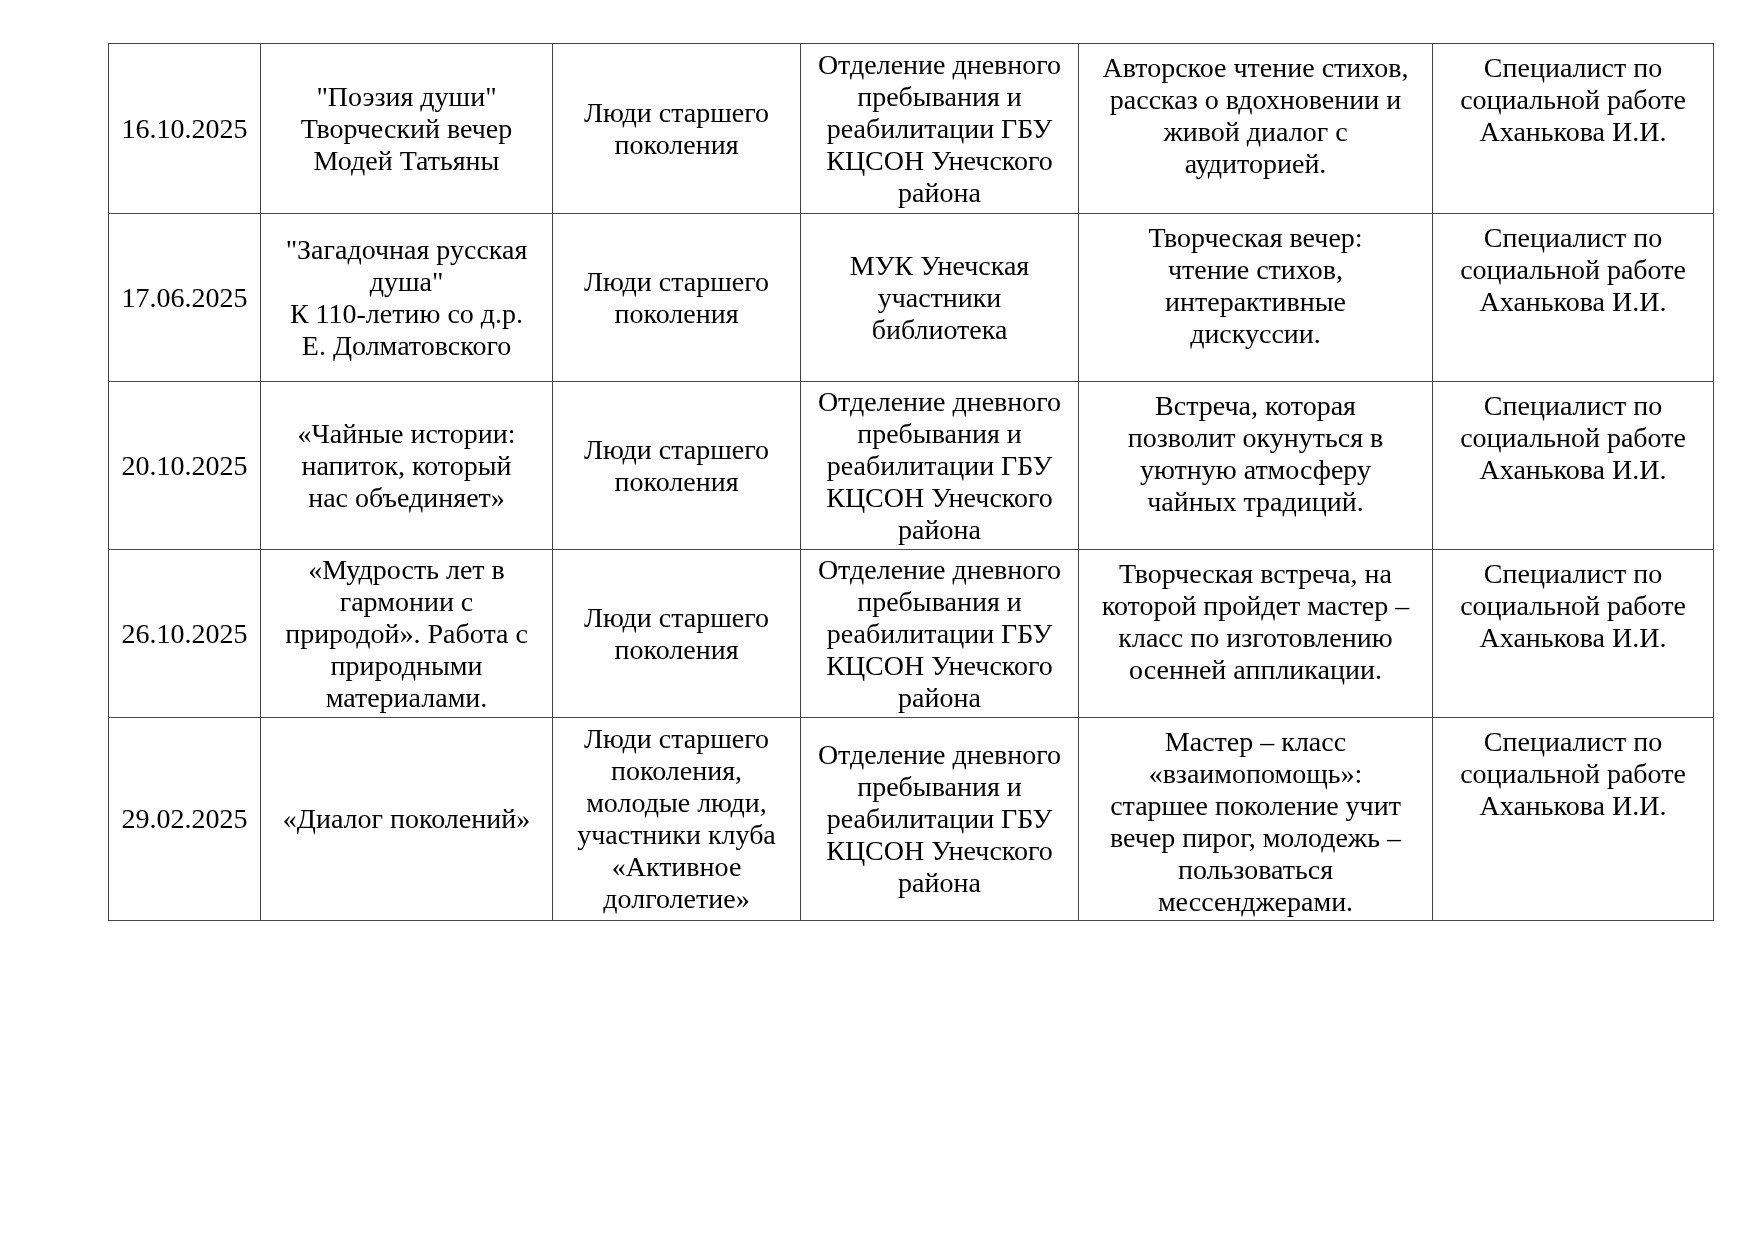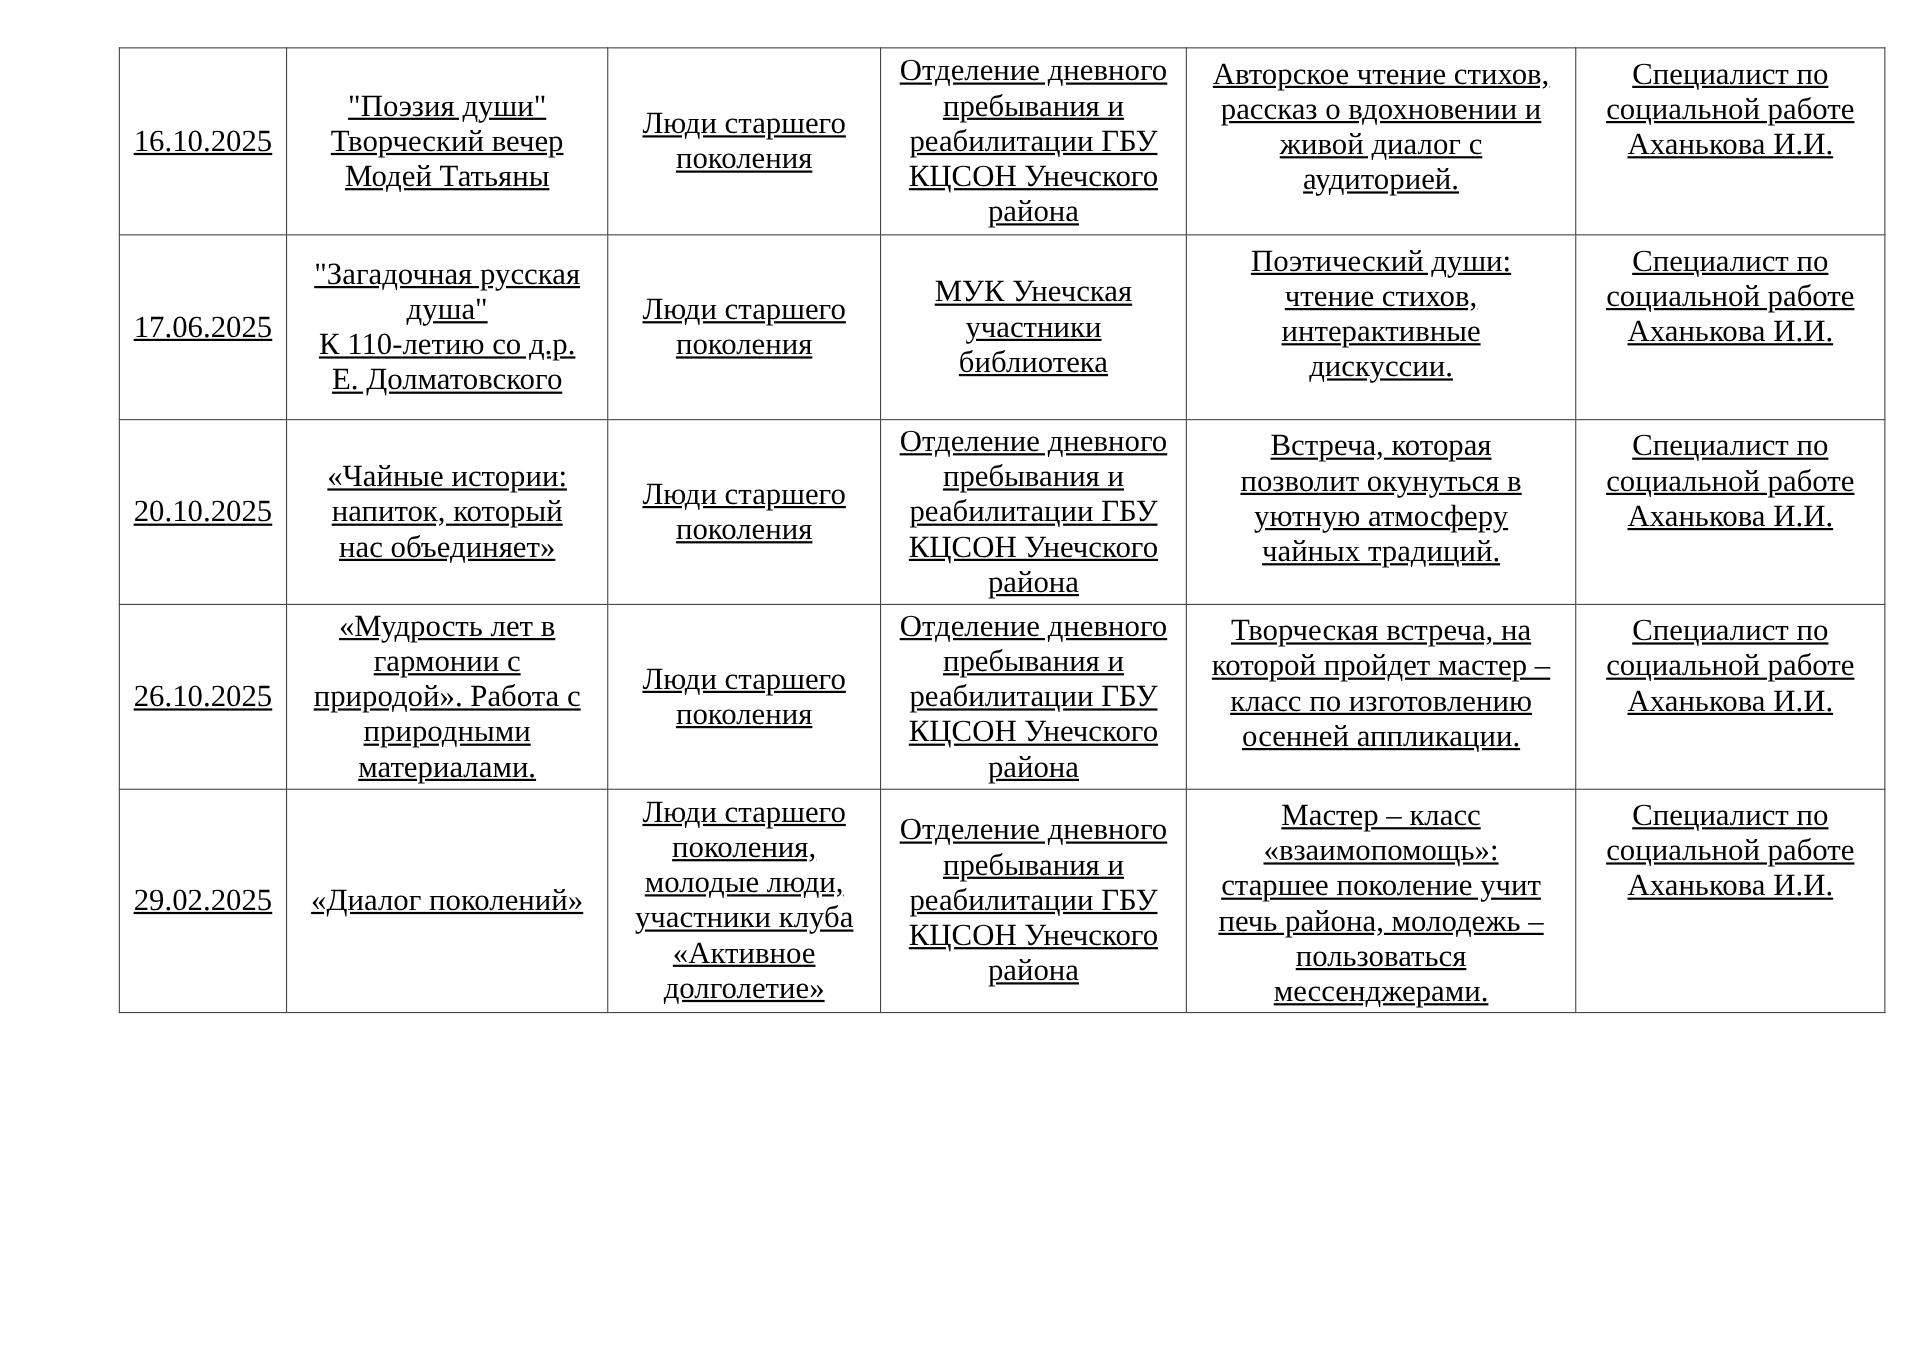--- a/index.html
+++ b/index.html
@@ -26,21 +26,20 @@
   }
   table.schedule td {
     border: 1.5px solid #454545;
     text-align: center;
     vertical-align: middle;
     font-size: 28px;
     line-height: 32px;
     white-space: pre-line;
     padding: 2px 6px;
     overflow: hidden;
-    text-decoration: underline;
   }
   table.schedule td.vtop {
     vertical-align: top;
     padding-top: 8px;
   }
   tr.r-normal { height: 168px; }
   tr.r-first  { height: 170px; }
   tr.r-last   { height: 196px; }
 </style>
 </head>
@@ -81,21 +80,21 @@
         <td>17.06.2025</td>
         <td>"Загадочная русская
 душа"
 К 110-летию со д.р.
 Е. Долматовского</td>
         <td>Люди старшего
 поколения</td>
         <td>МУК Унечская
 участники
 библиотека</td>
-        <td class="vtop">Поэтический души:
+        <td class="vtop">Творческая вечер:
 чтение стихов,
 интерактивные
 дискуссии.</td>
         <td class="vtop">Специалист по
 социальной работе
 Аханькова И.И.</td>
       </tr>
       <tr class="r-normal">
         <td>20.10.2025</td>
         <td>«Чайные истории:
@@ -148,21 +147,21 @@
 «Активное
 долголетие»</td>
         <td>Отделение дневного
 пребывания и
 реабилитации ГБУ
 КЦСОН Унечского
 района</td>
         <td class="vtop">Мастер – класс
 «взаимопомощь»:
 старшее поколение учит
-печь района, молодежь –
+вечер пирог, молодежь –
 пользоваться
 мессенджерами.</td>
         <td class="vtop">Специалист по
 социальной работе
 Аханькова И.И.</td>
       </tr>
     </tbody>
   </table>
 </div>
 

